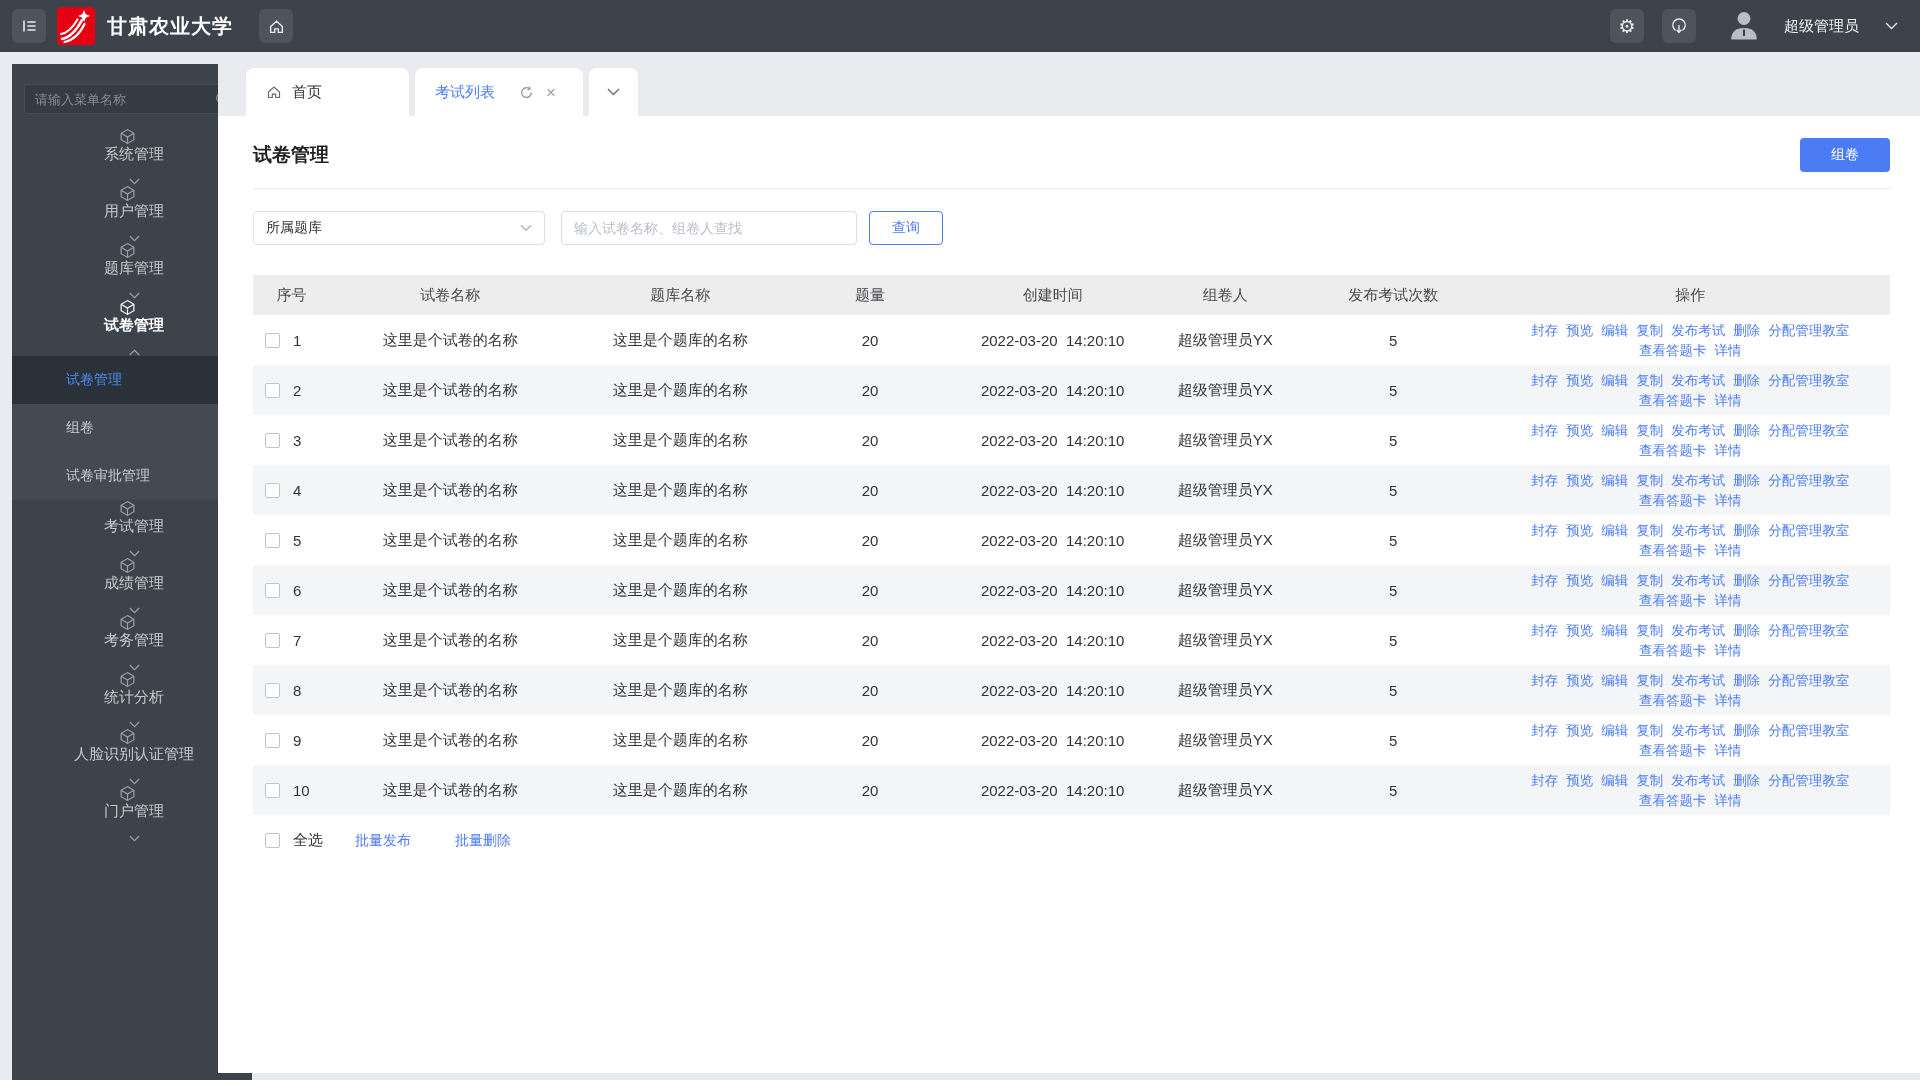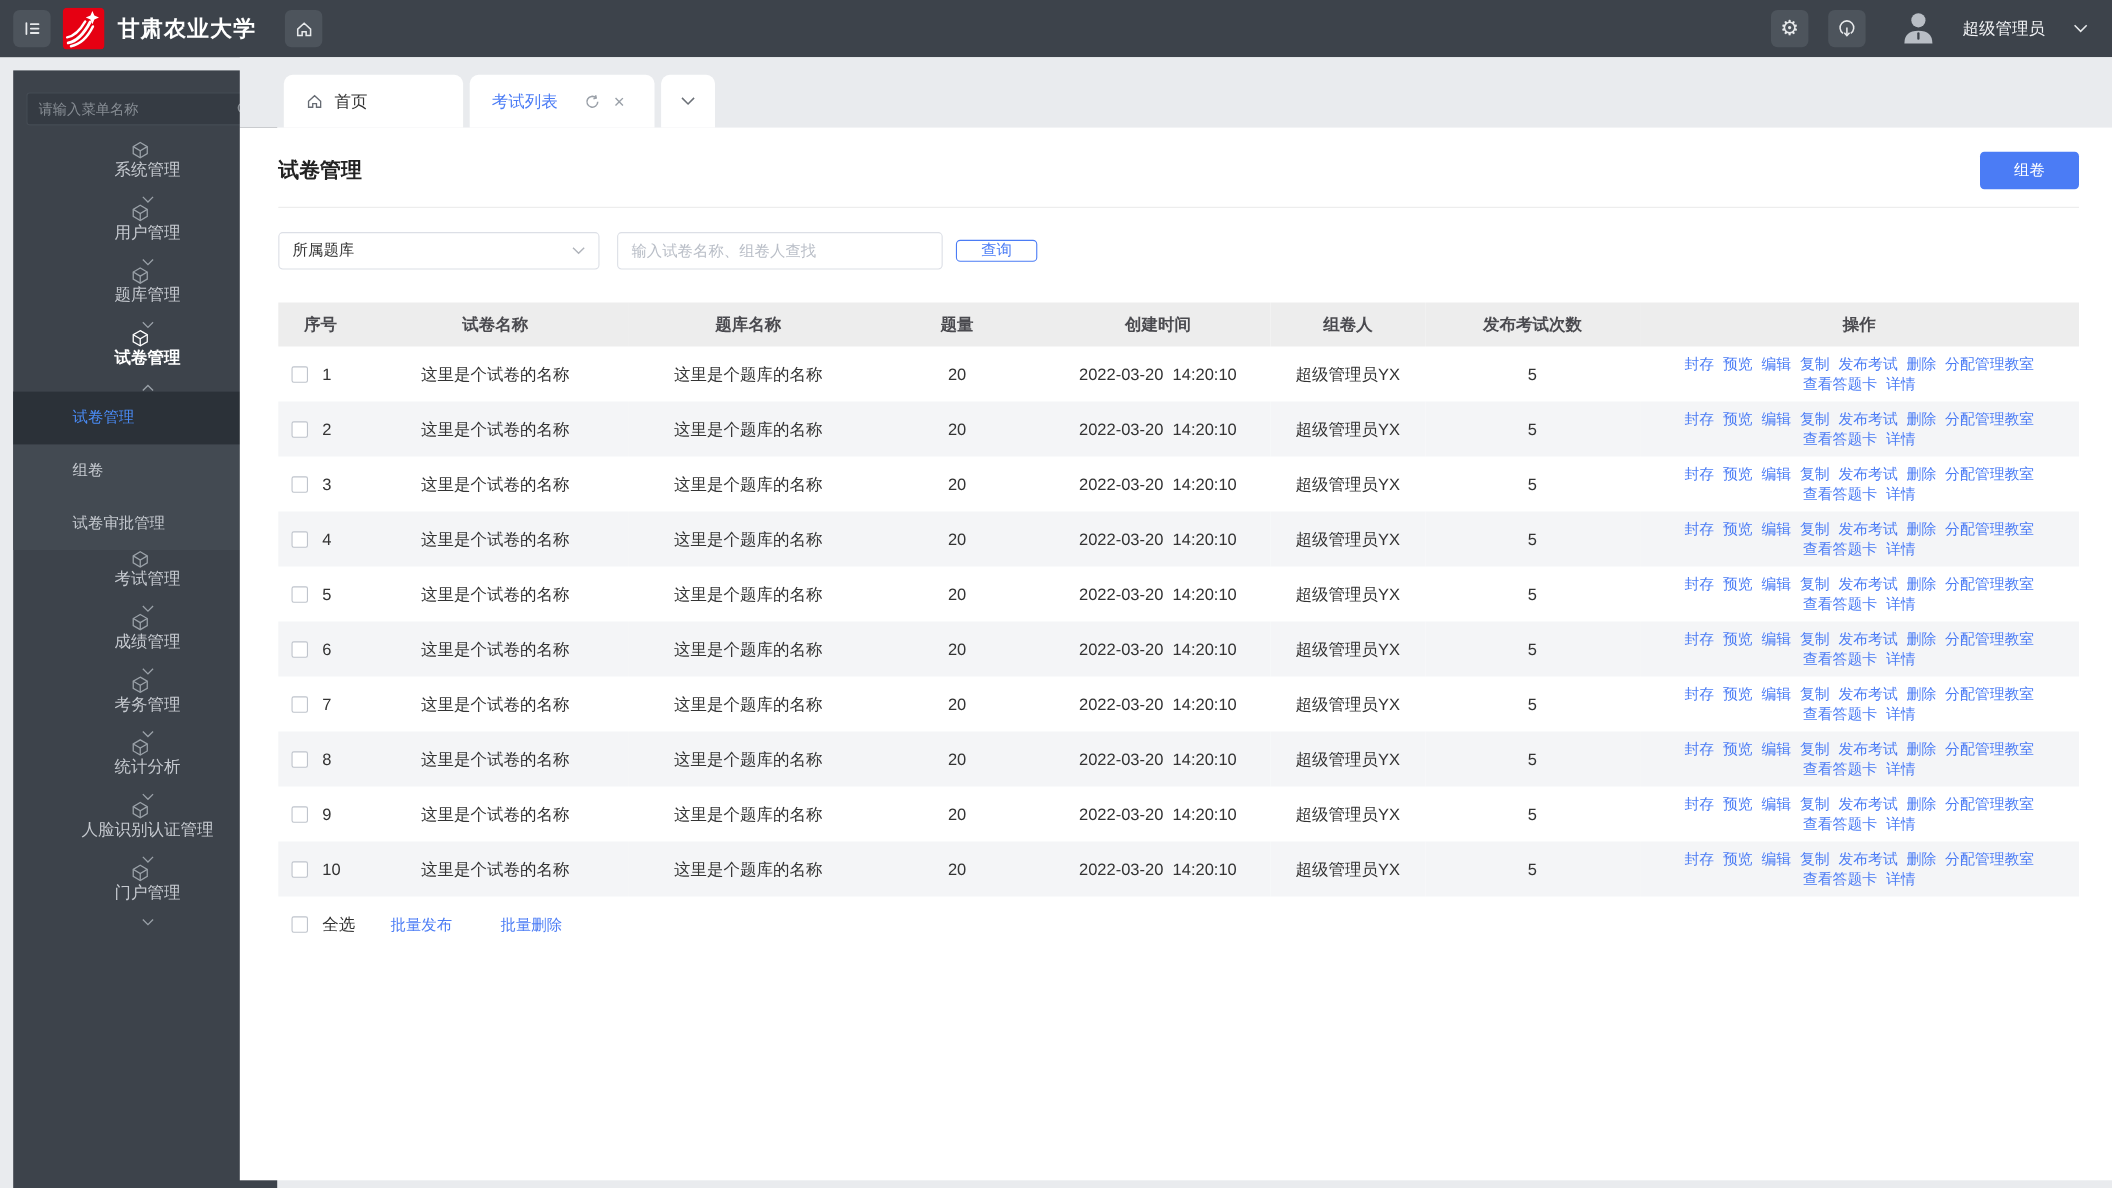--- a/index.html
+++ b/index.html
@@ -34,21 +34,21 @@
   .nav-item .cube{margin-right:14px;flex:none;}
   .nav-item .lbl{flex:1;}
   .nav-item.expanded{color:#fff;font-weight:bold;}
   .submenu{background:var(--sub-bg);}
   .sub-item{height:48px;display:flex;align-items:center;padding-left:54px;font-size:14px;
     color:#c6cad0;cursor:pointer;}
   .sub-item.active{background:var(--sub-active);color:#4a8cf7;}
 
   
   .main{position:absolute;top:52px;left:218px;width:1702px;height:1028px;}
-  .tabbar{height:64px;background:var(--panel-gray);display:flex;align-items:flex-end;padding-left:40px;gap:6px;}
+  .tabbar{height:64px;background:var(--panel-gray);display:flex;align-items:flex-end;padding-left:28px;gap:6px;}
   .tab{height:48px;background:#fff;border-radius:8px 8px 0 0;display:flex;align-items:center;
     padding:0 20px;font-size:15px;color:#333;cursor:pointer;}
   .tab-home{width:163px;gap:10px;}
   .tab-active{width:168px;}
   .tab-active .t-lbl{color:var(--accent);}
   .tab-ops{display:flex;align-items:center;gap:12px;margin-left:24px;}
   .tab-close{color:#9aa0a8;font-size:17px;line-height:1;cursor:pointer;}
   .tab-more{width:49px;justify-content:center;padding:0;}
 
   .panel{background:#fff;height:957px;padding:22px 30px 0 35px;}
@@ -58,25 +58,25 @@
     font-size:14px;cursor:pointer;}
   .divider{height:1px;background:#ebebeb;margin-top:16px;}
 
   .filters{margin-top:22px;display:flex;align-items:center;}
   .select{width:292px;height:34px;border:1px solid #dcdfe6;border-radius:4px;display:flex;align-items:center;
     padding:0 12px;font-size:14px;color:#333;cursor:pointer;}
   .select .s-lbl{flex:1;}
   .text-input{width:296px;height:34px;border:1px solid #dcdfe6;border-radius:4px;margin-left:16px;
     padding:0 12px;font-size:14px;color:#333;outline:none;}
   .text-input::placeholder{color:#b9bec7;}
-  .btn-outline{width:74px;height:20px;margin-left:12px;background:#fff;border:1px solid var(--accent);
+  .btn-outline{width:74px;height:34px;margin-left:12px;background:#fff;border:1px solid var(--accent);
     border-radius:4px;color:var(--accent);font-size:14px;cursor:pointer;}
 
   table{width:100%;margin-top:30px;border-collapse:collapse;table-layout:fixed;}
-  thead th{height:40px;background:#ededed;font-size:15px;font-weight:bold;color:#4a4a4f;text-align:center;}
+  thead th{height:40px;background:#ededed;font-size:15px;font-weight:normal;color:#4a4a4f;text-align:center;}
   tbody tr{height:50px;}
   tbody tr:nth-child(even){background:#f4f5f7;}
   td{font-size:15px;color:#333;text-align:center;vertical-align:middle;}
   td.c-num{text-align:left;}
   .numcell{display:flex;align-items:center;padding-left:12px;gap:13px;}
   input[type=checkbox]{appearance:none;-webkit-appearance:none;width:15px;height:15px;flex:none;
     border:1px solid #bfc4cc;border-radius:2px;background:#fff;cursor:pointer;}
   td.c-date{white-space:pre;}
   .op-line{line-height:19px;}
   .op-link{color:var(--accent);font-size:13.5px;cursor:pointer;text-decoration:none;margin:0 4px;}

